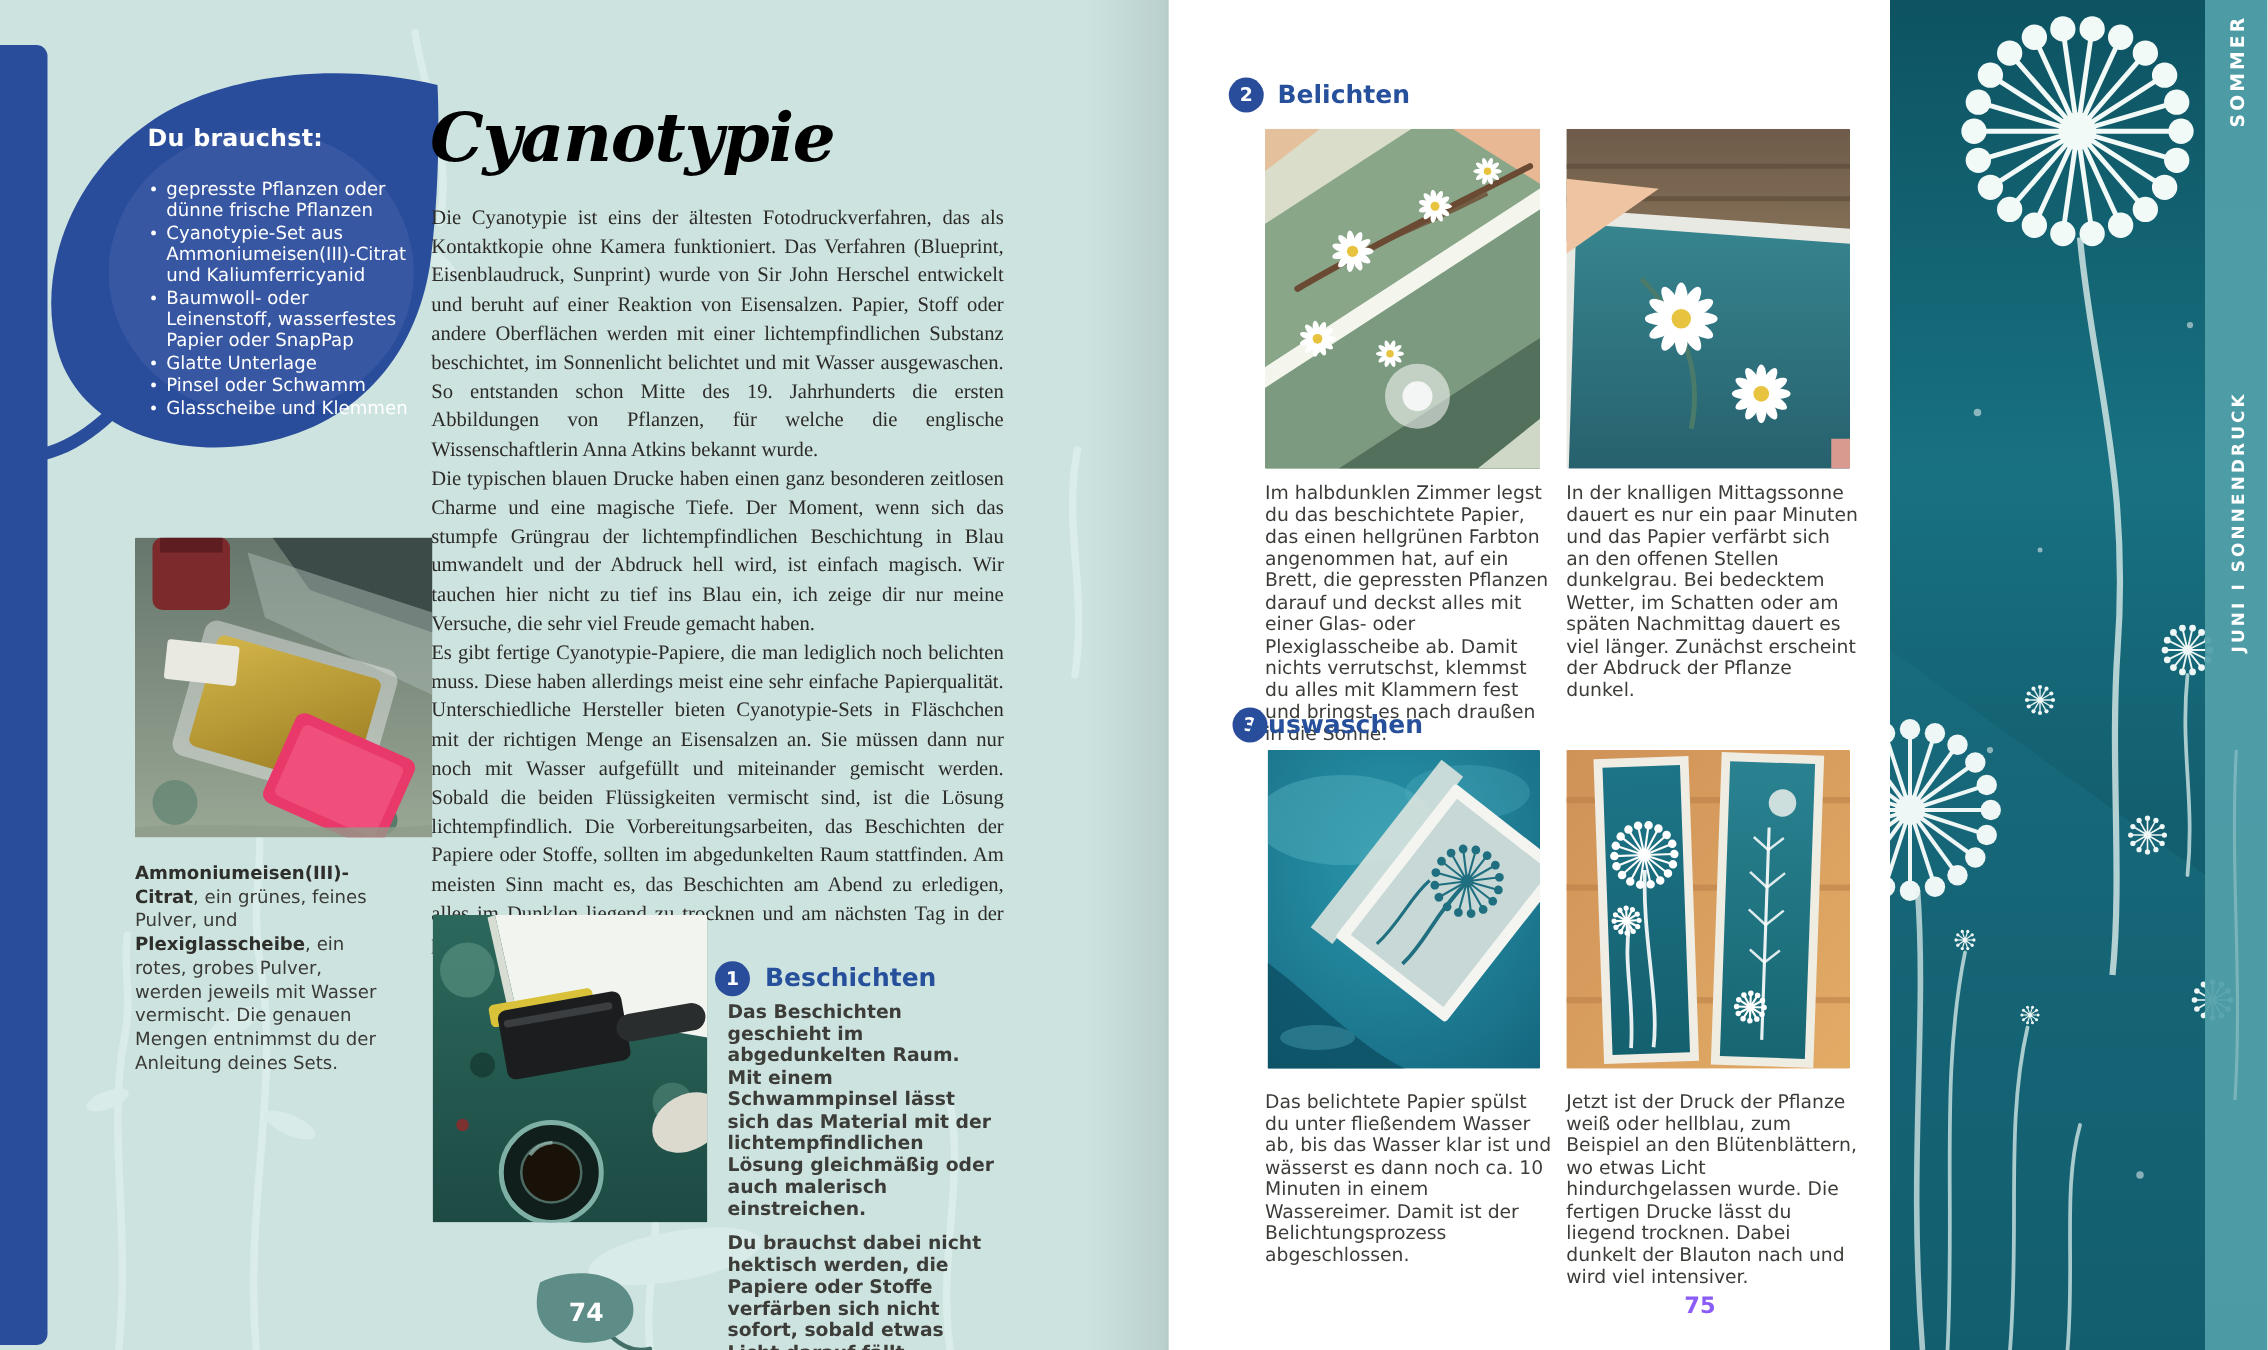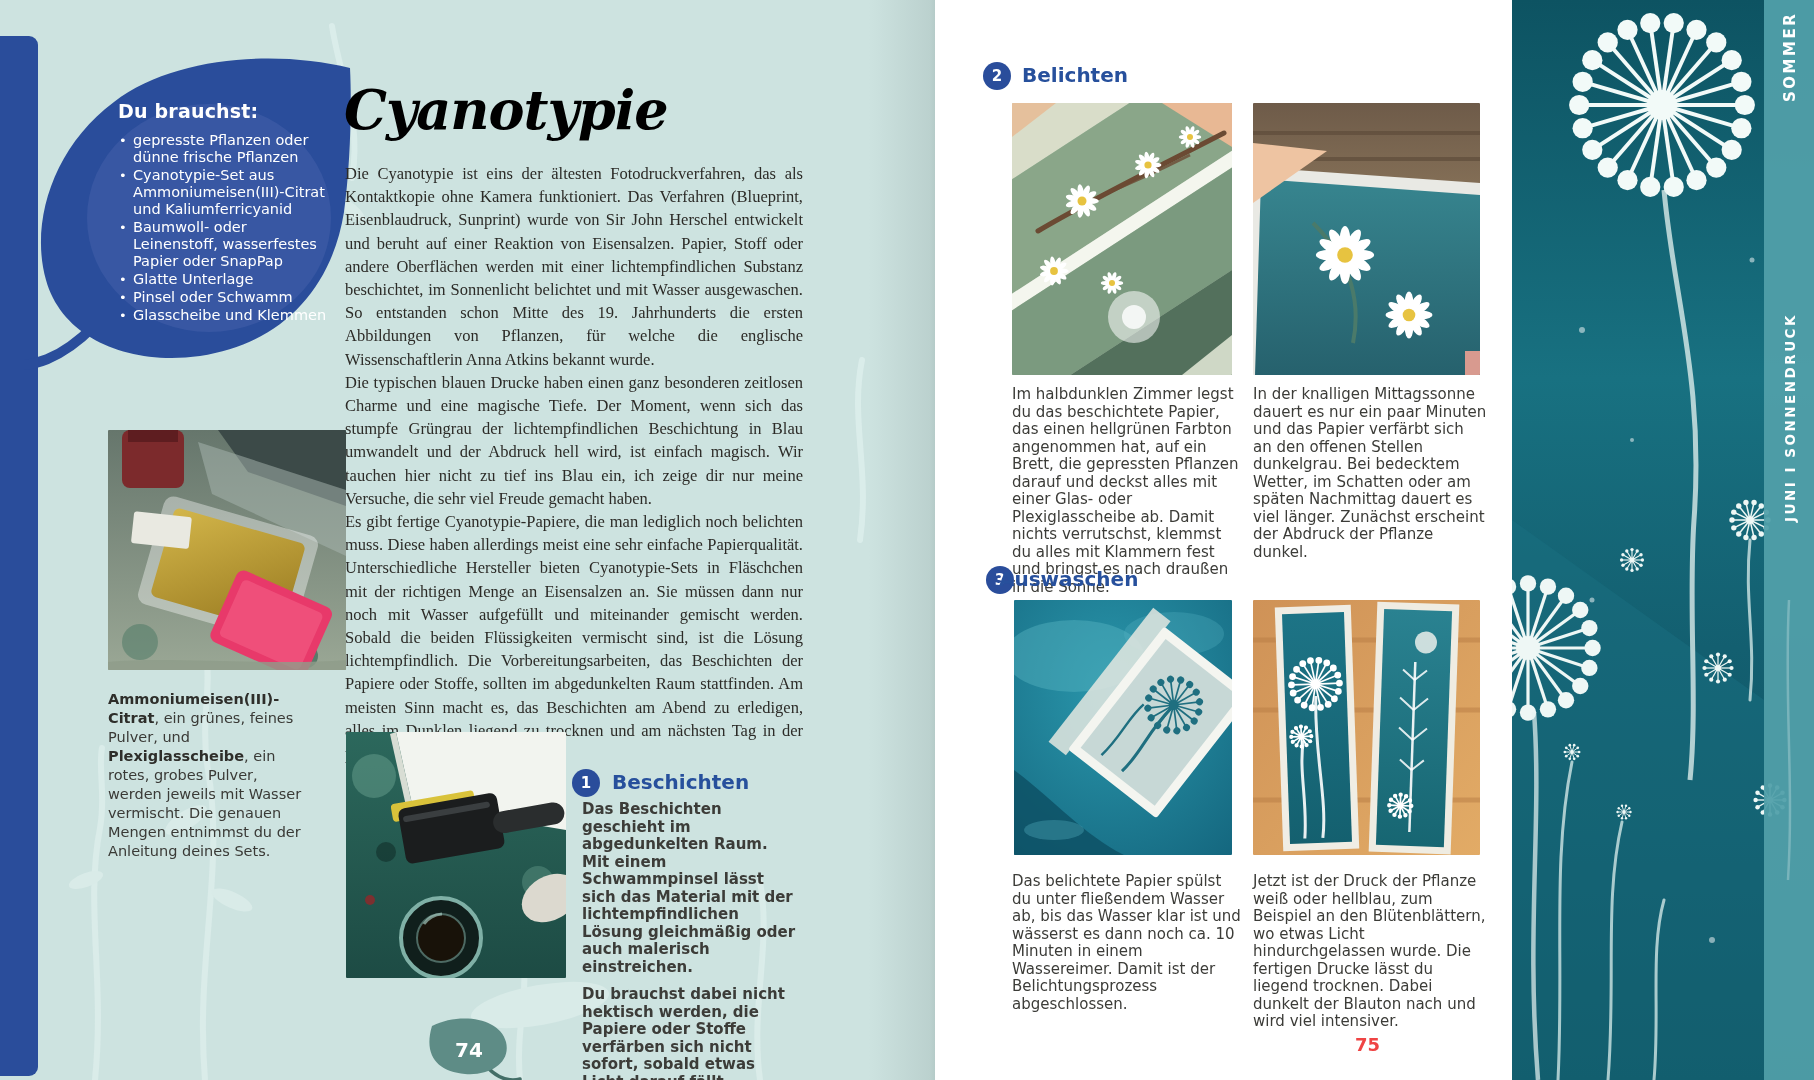--- a/index.html
+++ b/index.html
@@ -4,21 +4,21 @@
 <style>
   html,body{margin:0;padding:0;background:#e8e8e8;}
   .spread{position:relative;width:1814px;height:1080px;background:#ffffff;overflow:hidden;
           font-family:"DejaVu Sans",sans-serif;}
   
   .page-left{position:absolute;left:0;top:0;width:935px;height:1080px;background:#cde3e0;}
   .decor{position:absolute;inset:0;pointer-events:none;}
   .left-bar{position:absolute;left:0;top:36px;width:38px;height:1040px;background:#2a4d9b;border-radius:0 9px 9px 0;}
   .blob-svg{position:absolute;left:24px;top:48px;width:340px;height:340px;}
   .needs{position:absolute;left:118px;top:100px;width:214px;color:#fff;}
-  .needs h2{margin:0 0 10px 0;font-size:19px;letter-spacing:.2px;}
+  .needs h2{margin:0 0 22px 0;font-size:19px;letter-spacing:.2px;}
   .needs ul{list-style:none;margin:0;padding:0;font-size:14.5px;line-height:17px;font-weight:500;}
   .needs li{position:relative;padding-left:15px;margin-bottom:1px;}
   .needs li::before{content:"•";position:absolute;left:1px;top:0;font-size:13px;}
   .main-title{position:absolute;left:344px;top:78px;margin:0;
       font-family:"DejaVu Serif",serif;font-style:italic;font-weight:700;
       font-size:54px;color:#000000;letter-spacing:-1px;}
   .intro{position:absolute;left:345px;top:162px;width:458px;
       font-family:"Liberation Serif",serif;font-size:16.5px;line-height:23.2px;
       color:#2c2b27;text-align:justify;}
   .intro p{margin:0;}
@@ -37,22 +37,22 @@
   .leaf74{position:absolute;left:418px;top:1016px;width:104px;height:64px;}
   
   .page-right{position:absolute;left:935px;top:0;width:577px;height:1080px;background:#ffffff;}
   .gutter{position:absolute;left:868px;top:0;width:130px;height:1080px;pointer-events:none;
       background:linear-gradient(to right,rgba(30,50,50,0) 0%,rgba(30,50,50,.10) 48%,rgba(30,50,50,.14) 52%,rgba(30,50,50,0) 70%);}
   .ph-expose-l{left:1012px;top:103px;width:220px;height:272px;}
   .ph-expose-r{left:1253px;top:103px;width:227px;height:272px;}
   .ph-wash-l{left:1014px;top:600px;width:218px;height:255px;}
   .ph-wash-r{left:1253px;top:600px;width:227px;height:255px;}
   .col{position:absolute;font-size:15px;line-height:17.5px;color:#3c3c38;}
-  .pagenum75{position:absolute;left:1340px;top:1034px;width:40px;text-align:right;
-      font-size:18px;font-weight:700;color:#ef4444;}
+  .pagenum75{position:absolute;left:1340px;top:1034px;width:40px;text-align:center;
+      font-size:18px;font-weight:700;color:#8b5cf6;}
   
   .strip{position:absolute;left:1512px;top:0;width:302px;height:1080px;}
   .strip text{font-family:"DejaVu Sans",sans-serif;font-weight:700;fill:#ffffff;letter-spacing:2.5px;}
 </style>
 </head>
 <body>
 
 <div class="spread">
 
   <div class="page-left">

